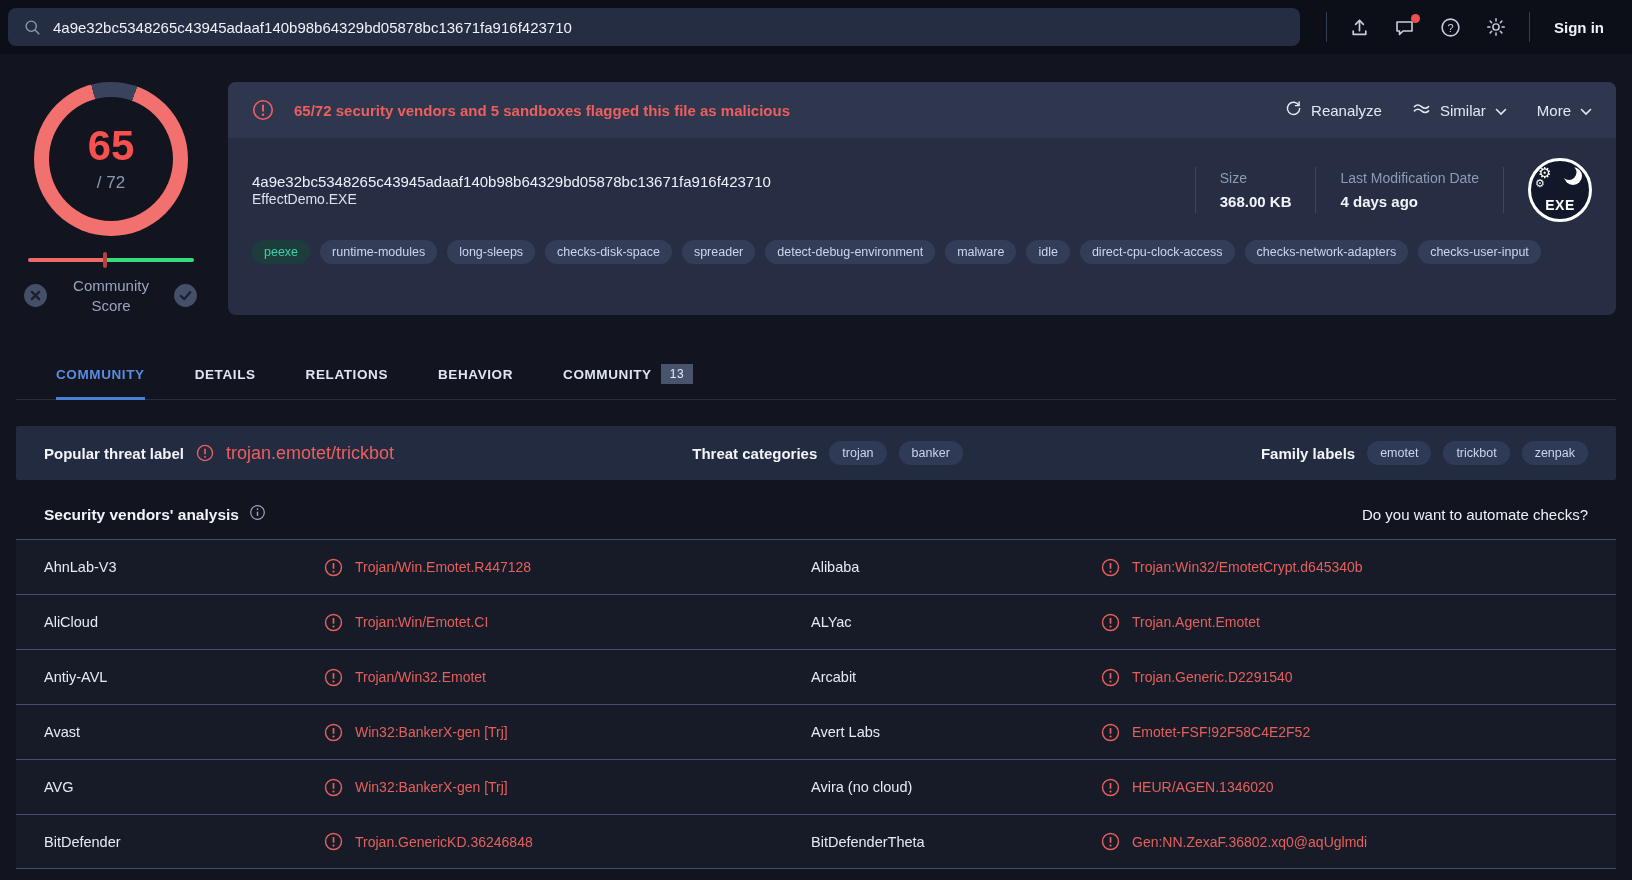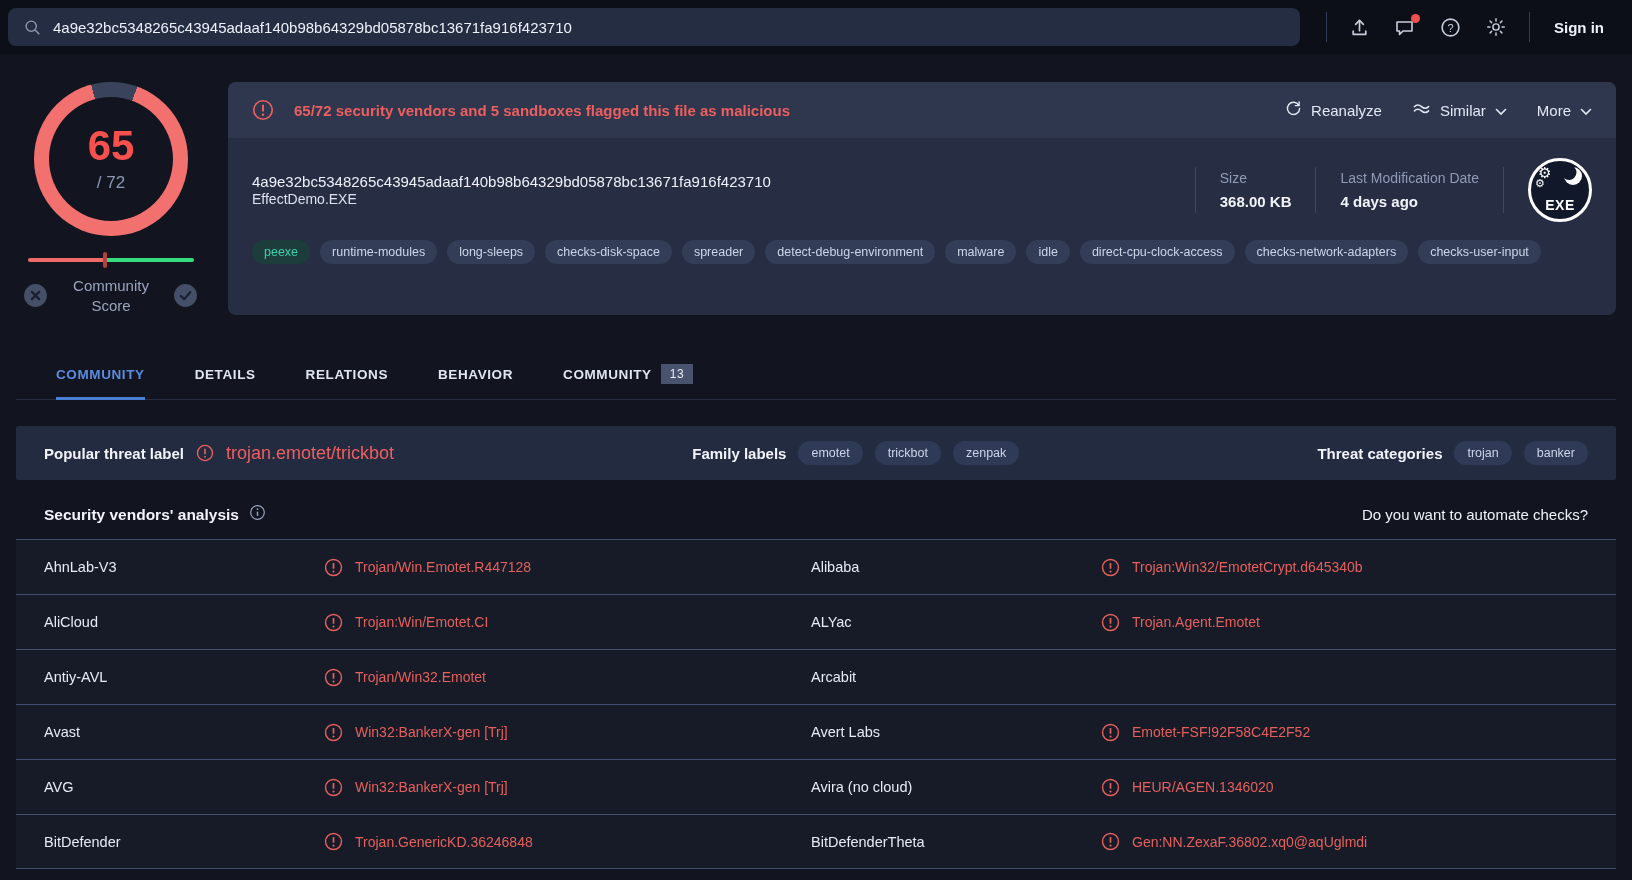--- a/index.html
+++ b/index.html
@@ -300,29 +300,29 @@
       <span class="alert-ic">
         <svg width="18" height="18" viewBox="0 0 20 20">
             <circle cx="10" cy="10" r="8.4" fill="none" stroke="#ed5f5e" stroke-width="1.5"></circle>
             <line x1="10" y1="5.3" x2="10" y2="11.3" stroke="#ed5f5e" stroke-width="1.8"></line>
             <circle cx="10" cy="14.3" r="1.1" fill="#ed5f5e"></circle>
           </svg>
       </span>
       <span class="threat-value">trojan.emotet/trickbot</span>
     </div>
     <div class="threat-group">
+      <span class="threat-title">Threat categories</span>
+      <span class="pill">trojan</span>
+      <span class="pill">banker</span>
+    </div>
+    <div class="threat-group">
       <span class="threat-title">Family labels</span>
       <span class="pill">emotet</span>
       <span class="pill">trickbot</span>
       <span class="pill">zenpak</span>
-    </div>
-    <div class="threat-group">
-      <span class="threat-title">Threat categories</span>
-      <span class="pill">trojan</span>
-      <span class="pill">banker</span>
     </div>
   </div>
 
   <div class="analysis-head">
     <div class="analysis-title">
       <span>Security vendors' analysis</span>
       <span>
         <svg width="17" height="17" viewBox="0 0 20 20">
             <circle cx="10" cy="10" r="8" fill="none" stroke="#9aa4be" stroke-width="1.4"></circle>
             <line x1="10" y1="9" x2="10" y2="14" stroke="#9aa4be" stroke-width="1.7"></line>
@@ -391,20 +391,30 @@
         <span class="alert-ic">
             <svg width="19" height="19" viewBox="0 0 20 20">
               <circle cx="10" cy="10" r="8.4" fill="none" stroke="#e4605c" stroke-width="1.5"></circle>
               <line x1="10" y1="5.3" x2="10" y2="11.3" stroke="#e4605c" stroke-width="1.8"></line>
               <circle cx="10" cy="14.3" r="1.1" fill="#e4605c"></circle>
             </svg>
           </span>
         <span class="rtext">Trojan/Win32.Emotet</span>
       </div>
       <div class="vendor">Arcabit</div>
+      <div class="result">
+        <span class="alert-ic">
+            <svg width="19" height="19" viewBox="0 0 20 20">
+              <circle cx="10" cy="10" r="8.4" fill="none" stroke="#e4605c" stroke-width="1.5"></circle>
+              <line x1="10" y1="5.3" x2="10" y2="11.3" stroke="#e4605c" stroke-width="1.8"></line>
+              <circle cx="10" cy="14.3" r="1.1" fill="#e4605c"></circle>
+            </svg>
+          </span>
+        <span class="rtext">Trojan.Generic.D2291540</span>
+      </div>
     </div>
 
     <div class="vrow">
       <div class="vendor">Avast</div>
       <div class="result">
         <span class="alert-ic">
             <svg width="19" height="19" viewBox="0 0 20 20">
               <circle cx="10" cy="10" r="8.4" fill="none" stroke="#e4605c" stroke-width="1.5"></circle>
               <line x1="10" y1="5.3" x2="10" y2="11.3" stroke="#e4605c" stroke-width="1.8"></line>
               <circle cx="10" cy="14.3" r="1.1" fill="#e4605c"></circle>

